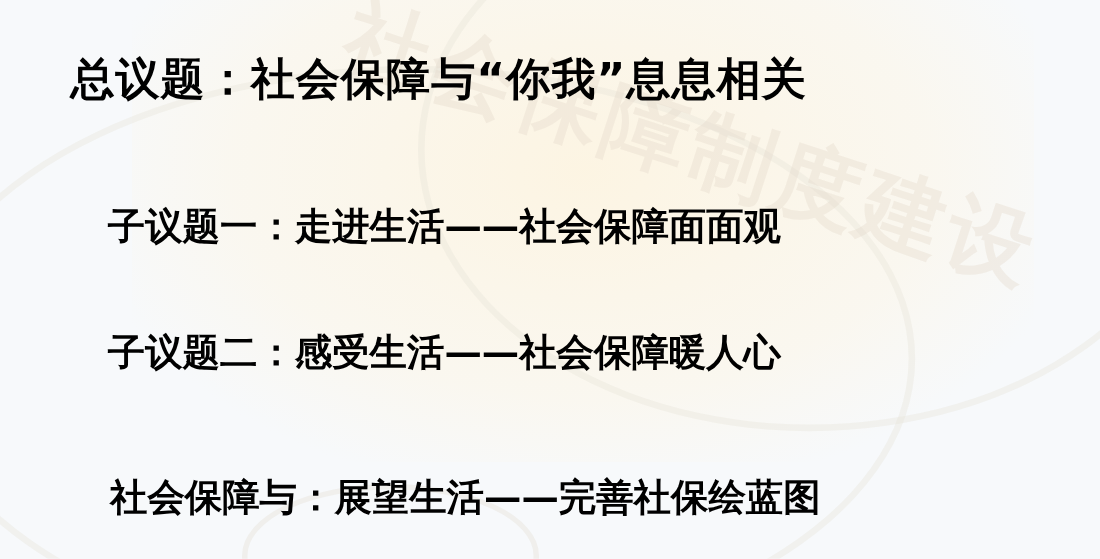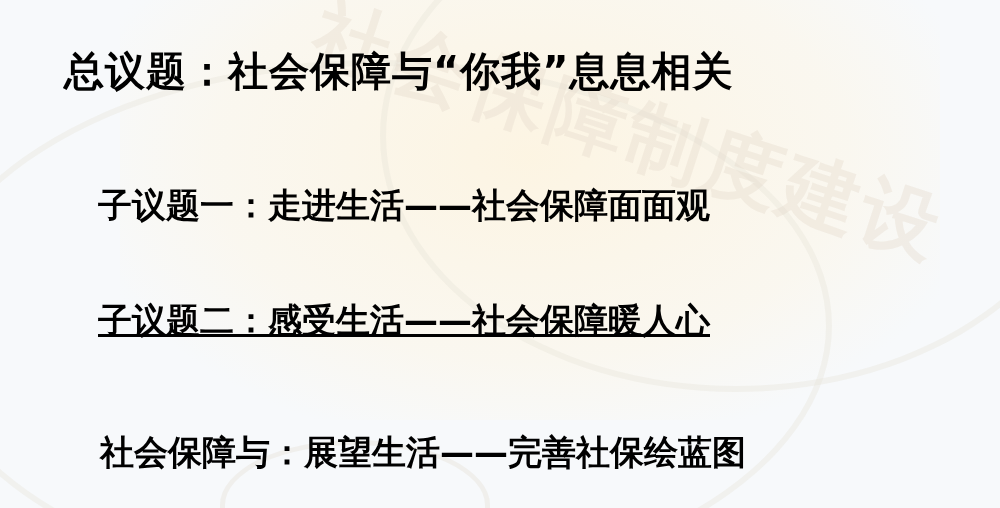--- a/index.html
+++ b/index.html
@@ -10,21 +10,21 @@
       background:radial-gradient(ellipse at 50% 45%, rgba(253,244,224,0.9) 0%, rgba(252,246,232,0.6) 55%, rgba(247,249,251,0) 80%); }
     .bg .arc { position:absolute; border:6px solid rgba(230,225,215,0.35); border-radius:50%; }
     .bg .wm { position:absolute; color:rgba(225,215,200,0.35); font-weight:bold; font-size:78px;
       left:300px; top:80px; transform:rotate(18deg); white-space:nowrap; letter-spacing:4px; }
     .bg .figure { position:absolute; left:220px; top:440px; width:260px; height:120px;
       border:5px solid rgba(225,220,210,0.35); border-radius:50% 50% 0 0; }
     .line { position:absolute; font-weight:bold; color:#000; white-space:nowrap; }
     .title { left:64px; top:44px; font-size:40px; letter-spacing:1px; }
     .sub { font-size:34px;margin-top:20px; }
     .sub1 { left:98px; top:163px; }
-    .sub2 { left:98px; top:278px;text-decoration:underline; }
+    .sub2 { left:98px; top:278px; }
     .sub3 { left:100px; top:410px; }
   </style>
 </head>
 <body>
 
 <div class="bg">
   <div class="warm"></div>
   <div class="arc" style="left:-80px;top:60px;width:900px;height:520px;"></div>
   <div class="arc" style="left:380px;top:-120px;width:700px;height:500px;"></div>
   <div class="wm">社会保障制度建设</div>

